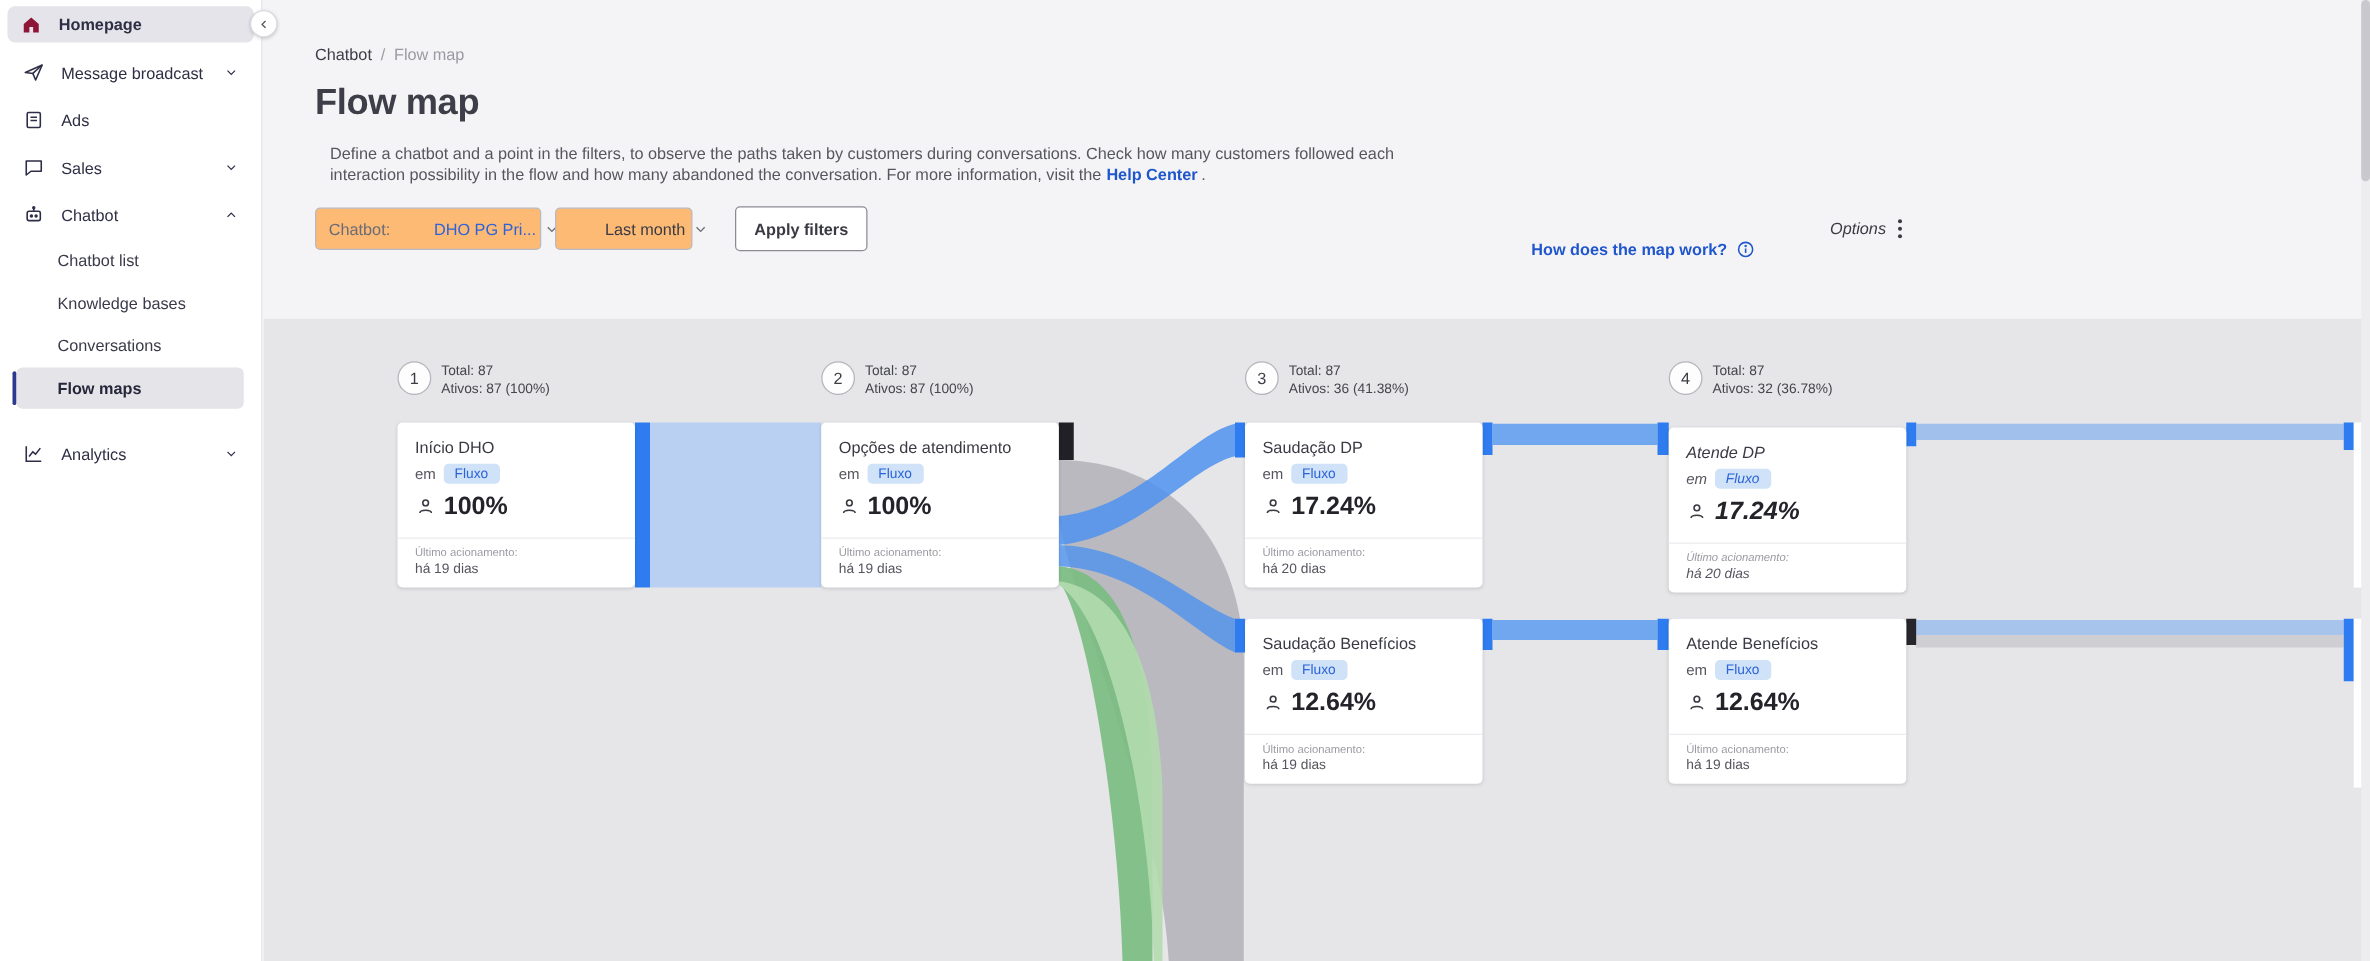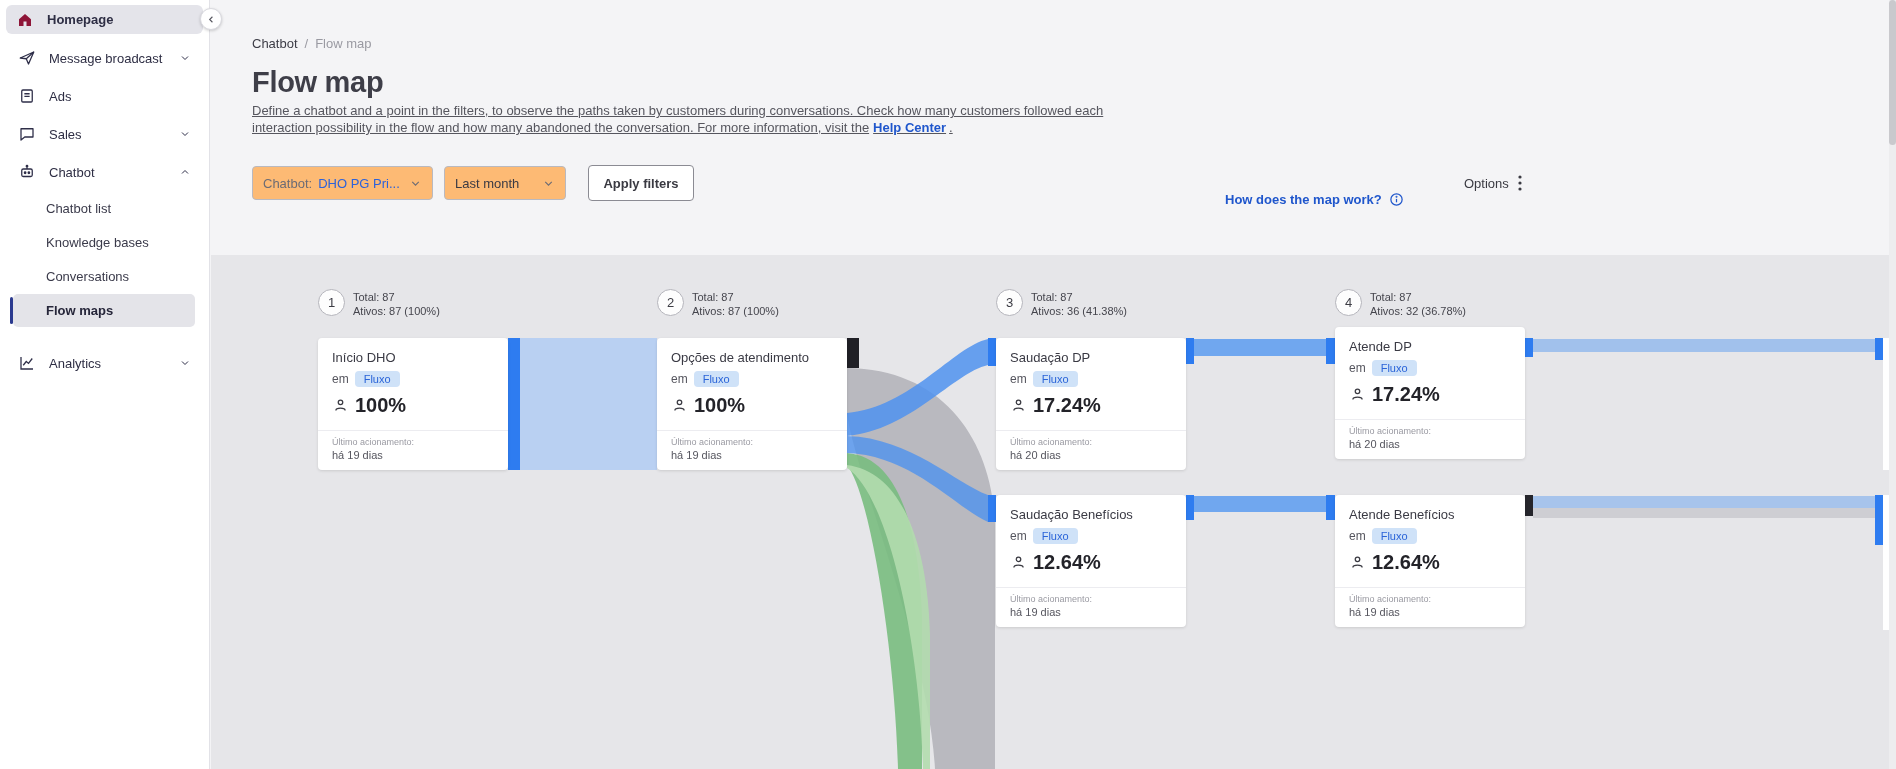--- a/index.html
+++ b/index.html
@@ -25,40 +25,40 @@
     display:flex;align-items:center;justify-content:center;padding:0;cursor:pointer;z-index:30;}
 
   
   .main{position:absolute;left:211px;top:0;width:1685px;height:769px;}
   .breadcrumb{position:absolute;left:41px;top:36px;font-size:13px;display:flex;gap:7px;}
   .crumb-parent{color:#3c3c46;cursor:pointer;}
   .crumb-sep{color:#9a9aa2;}
   .crumb-current{color:#9a9aa2;}
   .page-title{position:absolute;left:41px;top:66px;margin:0;font-size:29px;font-weight:800;
     color:#3e3e48;letter-spacing:-.3px;}
-  .page-desc{position:absolute;left:41px;top:102px;width:900px;margin:0;font-size:13px;
-    line-height:17px;color:#56565e;text-decoration:underline;}
+  .page-desc{position:absolute;left:41px;top:102px;width:900px;margin:12px;font-size:13px;
+    line-height:17px;color:#56565e;}
   .help-link{color:#1f56cc;font-weight:700;text-decoration:none;margin:0 3px 0 4px;cursor:pointer;}
 
   .select{position:absolute;top:166px;height:34px;background:#fdba74;border:1px solid #b9b9c0;
     border-radius:4px;display:flex;align-items:center;padding:0 10px;gap:6px;box-sizing:border-box;
     font-size:13px;cursor:pointer;}
   .select .chev{margin-left:auto;display:flex;}
   .sel-label{color:#6b6b75;}
-  .sel-value{color:#2d62d9;white-space:nowrap;}
+  .sel-value{color:#2d62d9;white-space:nowrap;margin-left:29px;}
   .sel-value.dark{color:#3a3a44;}
   .chatbot-select{left:41px;width:181px;}
-  .period-select{left:233px;width:122px;}
+  .period-select{left:233px;width:110px;}
   .apply-btn{position:absolute;left:377px;top:165px;width:106px;height:36px;background:#fff;
     border:1px solid #8b8b93;border-radius:4px;font-size:13px;font-weight:600;color:#3a3a42;
     font-family:inherit;cursor:pointer;}
   .map-help{position:absolute;left:1014px;top:175px;display:flex;align-items:flex-end;gap:7px;
     font-size:13px;font-weight:700;color:#1f56cc;text-decoration:none;cursor:pointer;margin-top:17px;}
-  .options{position:absolute;left:1253px;top:175px;display:flex;align-items:flex-end;gap:9px;
-    font-size:13px;color:#3a3a42;cursor:pointer;}
+  .options{position:absolute;left:1253px;top:175px;display:flex;align-items:flex-start;gap:9px;
+    font-size:13px;color:#3a3a42;cursor:pointer;font-style:italic;}
 
   
   .flow-area{position:absolute;left:0;top:255px;width:1685px;height:514px;background:#e6e6e9;}
   .sankey{position:absolute;left:0;top:0;z-index:1;}
   .col-marker{position:absolute;top:34px;display:flex;gap:8px;z-index:2;}
   .marker-circle{width:27px;height:27px;border-radius:50%;background:#fdfdfd;border:1px solid #b5b5bc;
     display:flex;align-items:center;justify-content:center;font-size:13px;color:#3c3c44;box-sizing:border-box;}
   .marker-stats{font-size:11px;line-height:14px;color:#45454d;padding-top:1px;}
   .card{position:absolute;width:190px;height:132px;background:#fff;border-radius:4px;
     box-shadow:0 1px 3px rgba(0,0,0,.12);z-index:2;box-sizing:border-box;cursor:pointer;}
@@ -381,21 +381,21 @@
                 <path d="M5.5 19 C5.5 14.8 18.5 14.8 18.5 19"></path>
               </svg>
           </span>
           <span>12.64%</span>
         </div>
         <div class="card-divider"></div>
         <div class="card-last-label">Último acionamento:</div>
         <div class="card-last-value">há 19 dias</div>
       </div>
 
-      <div class="card" style="left:1124px;top:72px;">
+      <div class="card" style="left:1124px;top:87px;font-style:italic;">
         <div class="card-title">Atende DP</div>
         <div class="card-em">
           <span>em</span>
           <span class="badge">Fluxo</span>
         </div>
         <div class="card-pct">
           <span style="display:flex;">
             <svg width="17" height="17" viewBox="0 0 24 24" fill="none" stroke="#3a3a42" stroke-width="1.8">
                 <circle cx="12" cy="7.5" r="3.2"></circle>
                 <path d="M5.5 19 C5.5 14.8 18.5 14.8 18.5 19"></path>

